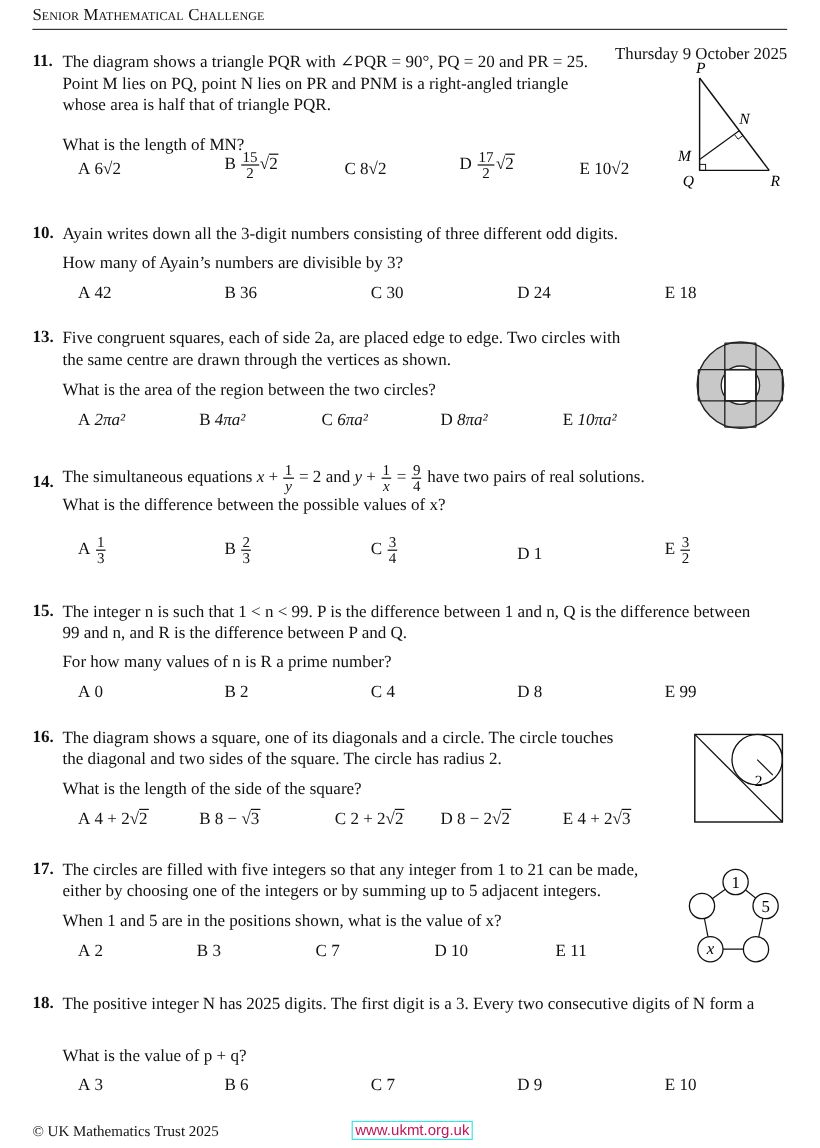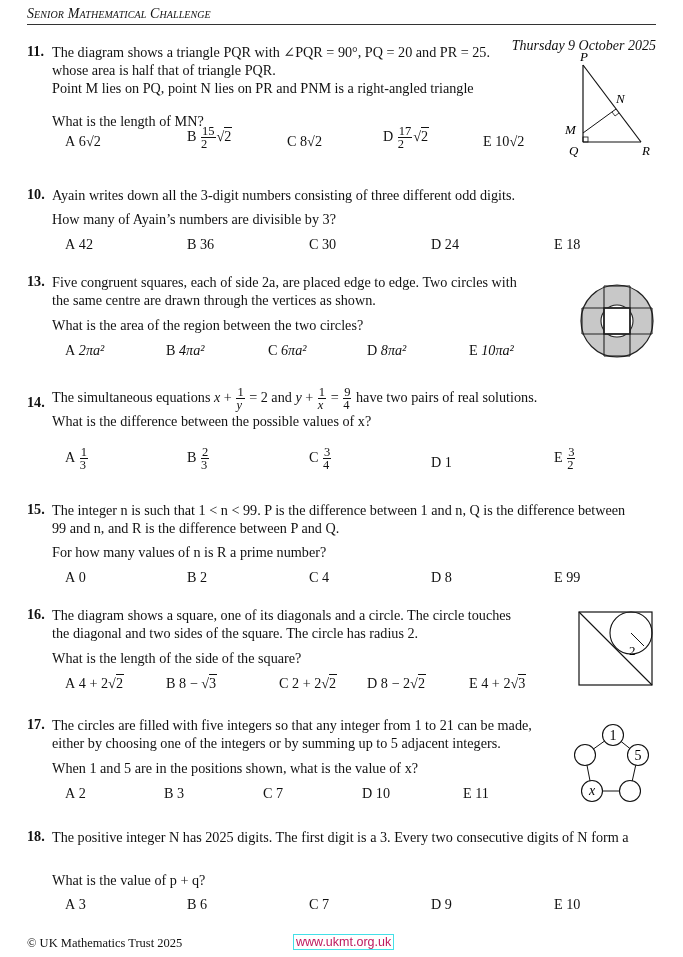--- a/index.html
+++ b/index.html
@@ -1,28 +1,28 @@
 <!DOCTYPE html>
 <html><head>
 <meta charset="utf-8">
 <style>
   html, body { margin:0; padding:0; background:#fff; }
   body { width:683px; height:957px; position:relative; overflow:hidden;
          font-family:"Liberation Serif", "DejaVu Serif", serif; color:#111; font-size:14.2px; }
   .hdr { position:absolute; left:27px; right:27px; top:6px; height:18px;
-         border-bottom:1.3px solid #333;font-style:italic; }
+         border-bottom:1.3px solid #333; }
   .hdr-left { position:absolute; left:0; top:0; font-variant:small-caps; font-size:14px; letter-spacing:0.1px; }
   .hdr-right { position:absolute; right:0; top:0; font-size:14px;margin-top:32px; }
   .q { position:absolute; left:27px; }
   .qnum { position:absolute; left:0; top:0; font-weight:bold; }
   .qtext { position:absolute; left:25px; top:0; line-height:18px; white-space:nowrap; }
   .ask { position:absolute; left:25px; white-space:nowrap; }
   .opts { position:absolute; left:38px; height:22px; }
   .opt { position:absolute; top:0; white-space:nowrap; }
-  .frac { display:inline-block; vertical-align:middle; text-align:left; font-size:12.5px; line-height:12px; margin:0 1px; }
+  .frac { display:inline-block; vertical-align:middle; text-align:center; font-size:12.5px; line-height:12px; margin:0 1px; }
   .frac .n { display:block; border-bottom:1px solid #111; padding:0 1px; }
   .frac .d { display:block; }
   .sqrt { display:inline-block; }
   .sqrt .rad { border-top:1px solid #111; padding:0 1px 0 0; }
   .diagram { position:absolute; }
   .footer-left { position:absolute; left:27px; top:936px; font-size:12.5px; }
   .footer-link { position:absolute; left:293px; top:934px; font-family:"Liberation Sans", sans-serif; font-size:12.5px;
                  border:1.3px solid #44e0e8; padding:0 2px; color:#be185d; text-decoration:none; }
 </style>
 </head>
@@ -30,22 +30,22 @@
 
 <div class="hdr">
   <span class="hdr-left">Senior Mathematical Challenge</span>
   <span class="hdr-right">Thursday 9 October 2025</span>
 </div>
 
 <div class="q" style="top:43px;">
   <span class="qnum">11.</span>
   <div class="qtext">
     <div>The diagram shows a triangle PQR with ∠PQR = 90°, PQ = 20 and PR = 25.</div>
+    <div>Point M lies on PQ, point N lies on PR and PNM is a right-angled triangle</div>
     <div>whose area is half that of triangle PQR.</div>
-    <div>Point M lies on PQ, point N lies on PR and PNM is a right-angled triangle</div>
   </div>
   <div class="ask" style="top:70px;">What is the length of MN?</div>
   <div class="opts" style="top:90px;">
     <span class="opt" style="left:0"><span>A</span>&nbsp;<span>6√2</span></span>
     <span class="opt" style="left:122px;top:-8px"><span>B</span>&nbsp;<span class="frac"><span class="n">15</span><span class="d">2</span></span><span class="sqrt">√<span class="rad">2</span></span></span>
     <span class="opt" style="left:222px"><span>C</span>&nbsp;<span>8√2</span></span>
     <span class="opt" style="left:318px;top:-8px"><span>D</span>&nbsp;<span class="frac"><span class="n">17</span><span class="d">2</span></span><span class="sqrt">√<span class="rad">2</span></span></span>
     <span class="opt" style="left:418px"><span>E</span>&nbsp;<span>10√2</span></span>
   </div>
 </div>

